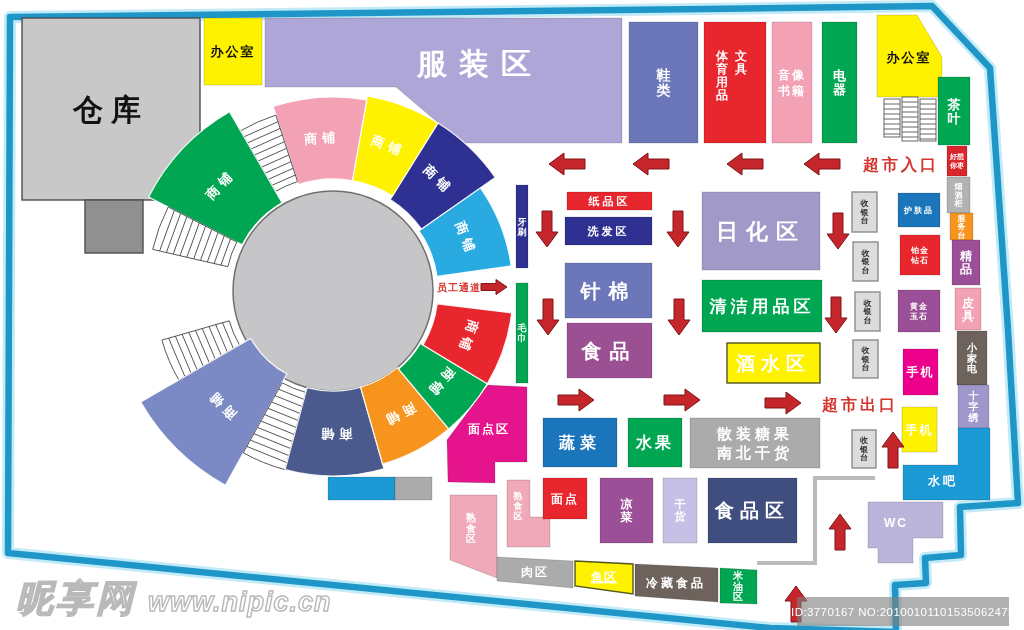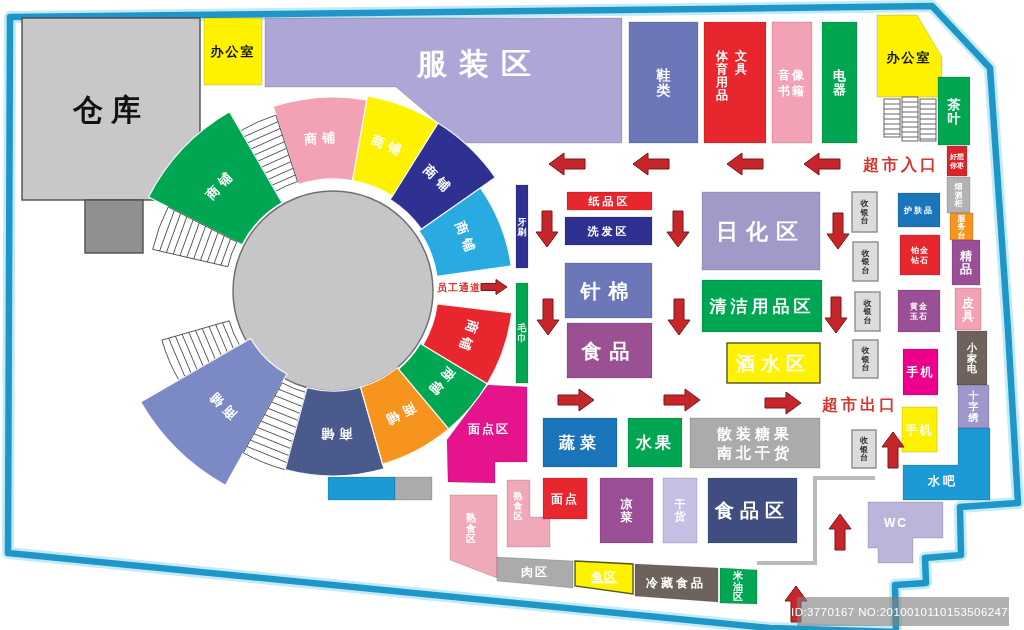--- a/index.html
+++ b/index.html
@@ -236,17 +236,21 @@
       <polygon points="841.0,297.0 841.0,318.0 847.0,318.0 836.0,333.0 825.0,318.0 831.0,318.0 831.0,297.0" fill="#C4262B" stroke="#7F1416" stroke-width="1"></polygon>
       <polygon points="558.0,395.0 579.0,395.0 579.0,389.0 594.0,400.0 579.0,411.0 579.0,405.0 558.0,405.0" fill="#C4262B" stroke="#7F1416" stroke-width="1"></polygon>
       <polygon points="664.0,395.0 685.0,395.0 685.0,389.0 700.0,400.0 685.0,411.0 685.0,405.0 664.0,405.0" fill="#C4262B" stroke="#7F1416" stroke-width="1"></polygon>
       <polygon points="765.0,398.0 786.0,398.0 786.0,392.0 801.0,403.0 786.0,414.0 786.0,408.0 765.0,408.0" fill="#C4262B" stroke="#7F1416" stroke-width="1"></polygon>
       <polygon points="888.0,468.0 888.0,447.0 882.0,447.0 893.0,432.0 904.0,447.0 898.0,447.0 898.0,468.0" fill="#C4262B" stroke="#7F1416" stroke-width="1"></polygon>
       <polygon points="835.0,550.0 835.0,529.0 829.0,529.0 840.0,514.0 851.0,529.0 845.0,529.0 845.0,550.0" fill="#C4262B" stroke="#7F1416" stroke-width="1"></polygon>
       <polygon points="791.0,622.0 791.0,601.0 785.0,601.0 796.0,586.0 807.0,601.0 801.0,601.0 801.0,622.0" fill="#C4262B" stroke="#7F1416" stroke-width="1"></polygon>
       <polygon points="481.0,283.5 496.0,283.5 496.0,279.5 507.0,287.0 496.0,294.5 496.0,290.5 481.0,290.5" fill="#C4262B" stroke="#7F1416" stroke-width="1"></polygon>
     </svg>
 
+  <div class="wm-left">
+    <span class="wm-brand">昵享网</span>
+    <span class="wm-url">www.nipic.cn</span>
+  </div>
 
   <div class="wm-right">
     <span>ID:3770167 NO:20100101101535062475</span>
   </div>
 </div>
 
 </body></html>

